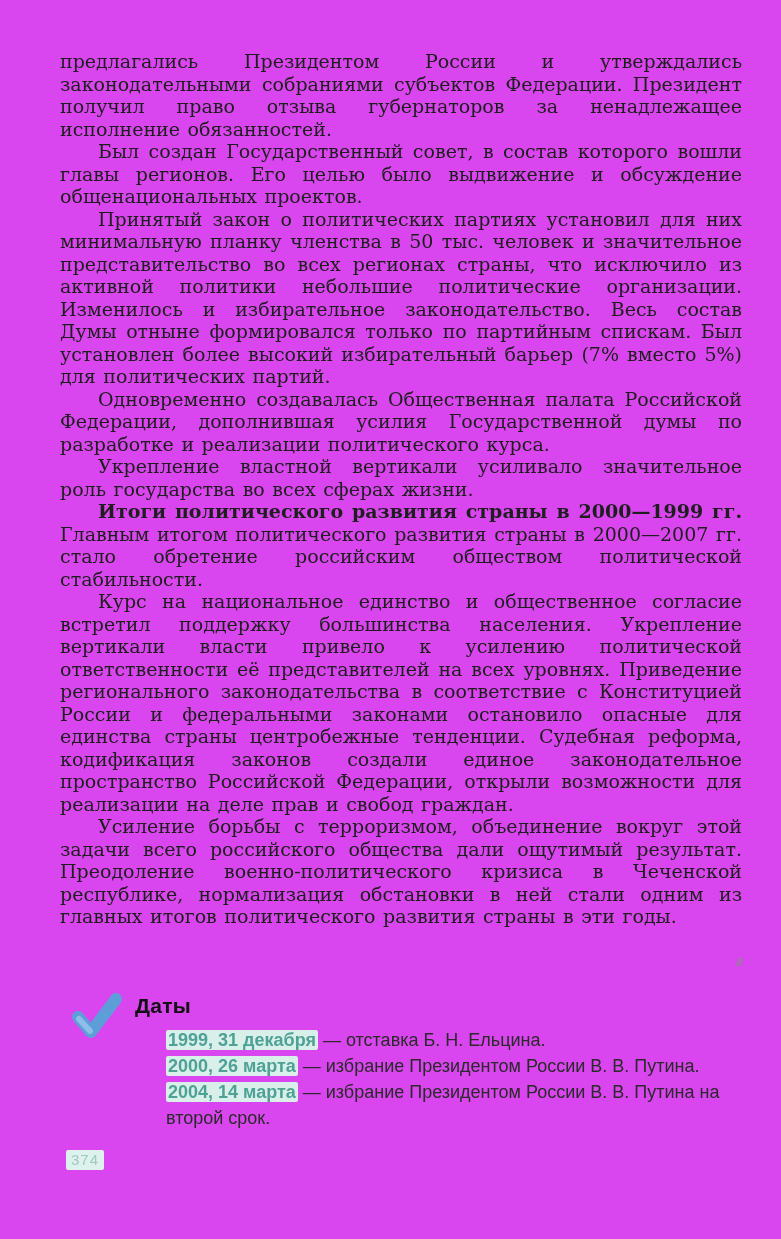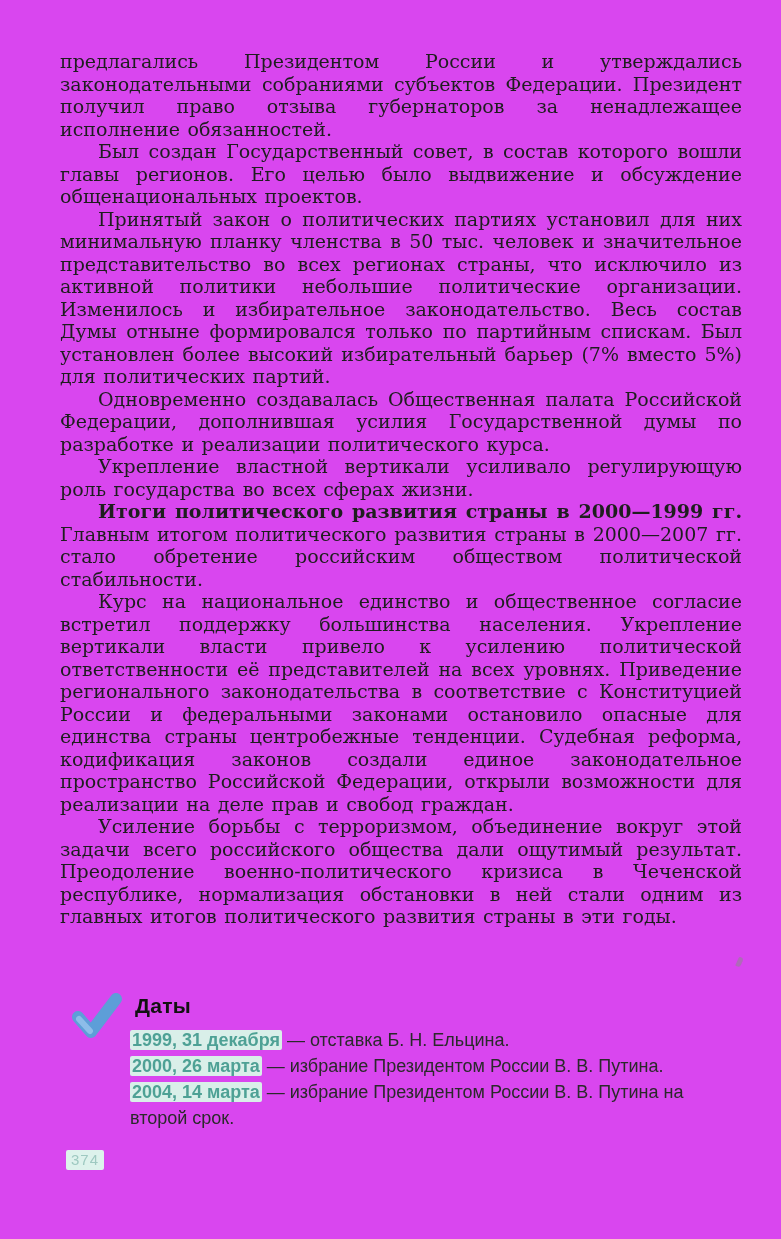--- a/index.html
+++ b/index.html
@@ -44,21 +44,21 @@
     width: 54px;
     height: 50px;
   }
   .dates-title {
     margin: 0 0 9px 75px;
     font-size: 21px;
     font-weight: bold;
     color: #111111;
     letter-spacing: 0.3px;
   }
-  .date-items { margin-left: 70px; width: 608px; }
+  .date-items { margin-left: 106px; width: 608px; }
   .date-item {
     font-size: 18px;
     line-height: 26px;
     color: #2a2a2a;
     text-align: left;
   }
   .date-value {
     color: #4ea195;
     background: #d9efe9;
     font-weight: bold;
@@ -92,21 +92,21 @@
 </head>
 <body>
 
 <div class="page">
 
   <div class="text-block">
     <p class="para">предлагались Президентом России и утверждались законодательными собраниями субъектов Федерации. Президент получил право отзыва губернаторов за ненадлежащее исполнение обязанностей.</p>
     <p class="para indent">Был создан Государственный совет, в состав которого вошли главы регионов. Его целью было выдвижение и обсуждение общенациональных проектов.</p>
     <p class="para indent">Принятый закон о политических партиях установил для них минимальную планку членства в 50 тыс. человек и значительное представительство во всех регионах страны, что исключило из активной политики небольшие политические организации. Изменилось и избирательное законодательство. Весь состав Думы отныне формировался только по партийным спискам. Был установлен более высокий избирательный барьер (7% вместо 5%) для политических партий.</p>
     <p class="para indent">Одновременно создавалась Общественная палата Российской Федерации, дополнившая усилия Государственной думы по разработке и реализации политического курса.</p>
-    <p class="para indent">Укрепление властной вертикали усиливало регулирующую роль государства во всех сферах жизни.</p>
+    <p class="para indent">Укрепление властной вертикали усиливало значительное роль государства во всех сферах жизни.</p>
     <p class="para indent"><b>Итоги политического развития страны в 2000—1999 гг.</b><span> Главным итогом политического развития страны в 2000—2007 гг. стало обретение российским обществом политической стабильности.</span></p>
     <p class="para indent">Курс на национальное единство и общественное согласие встретил поддержку большинства населения. Укрепление вертикали власти привело к усилению политической ответственности её представителей на всех уровнях. Приведение регионального законодательства в соответствие с Конституцией России и федеральными законами остановило опасные для единства страны центробежные тенденции. Судебная реформа, кодификация законов создали единое законодательное пространство Российской Федерации, открыли возможности для реализации на деле прав и свобод граждан.</p>
     <p class="para indent">Усиление борьбы с терроризмом, объединение вокруг этой задачи всего российского общества дали ощутимый результат. Преодоление военно-политического кризиса в Чеченской республике, нормализация обстановки в ней стали одним из главных итогов политического развития страны в эти годы.</p>
   </div>
 
   <div class="dates-section">
     <span class="check-icon">
       <svg width="54" height="50" viewBox="0 0 54 50" xmlns="http://www.w3.org/2000/svg">
         <path d="M8 25 L21 40 L46 7" fill="none" stroke="#5d9ed8" stroke-width="12" stroke-linecap="round" stroke-linejoin="round"></path>
         <path d="M9 27 L20 39" fill="none" stroke="#8dbde9" stroke-width="6" stroke-linecap="round"></path>

